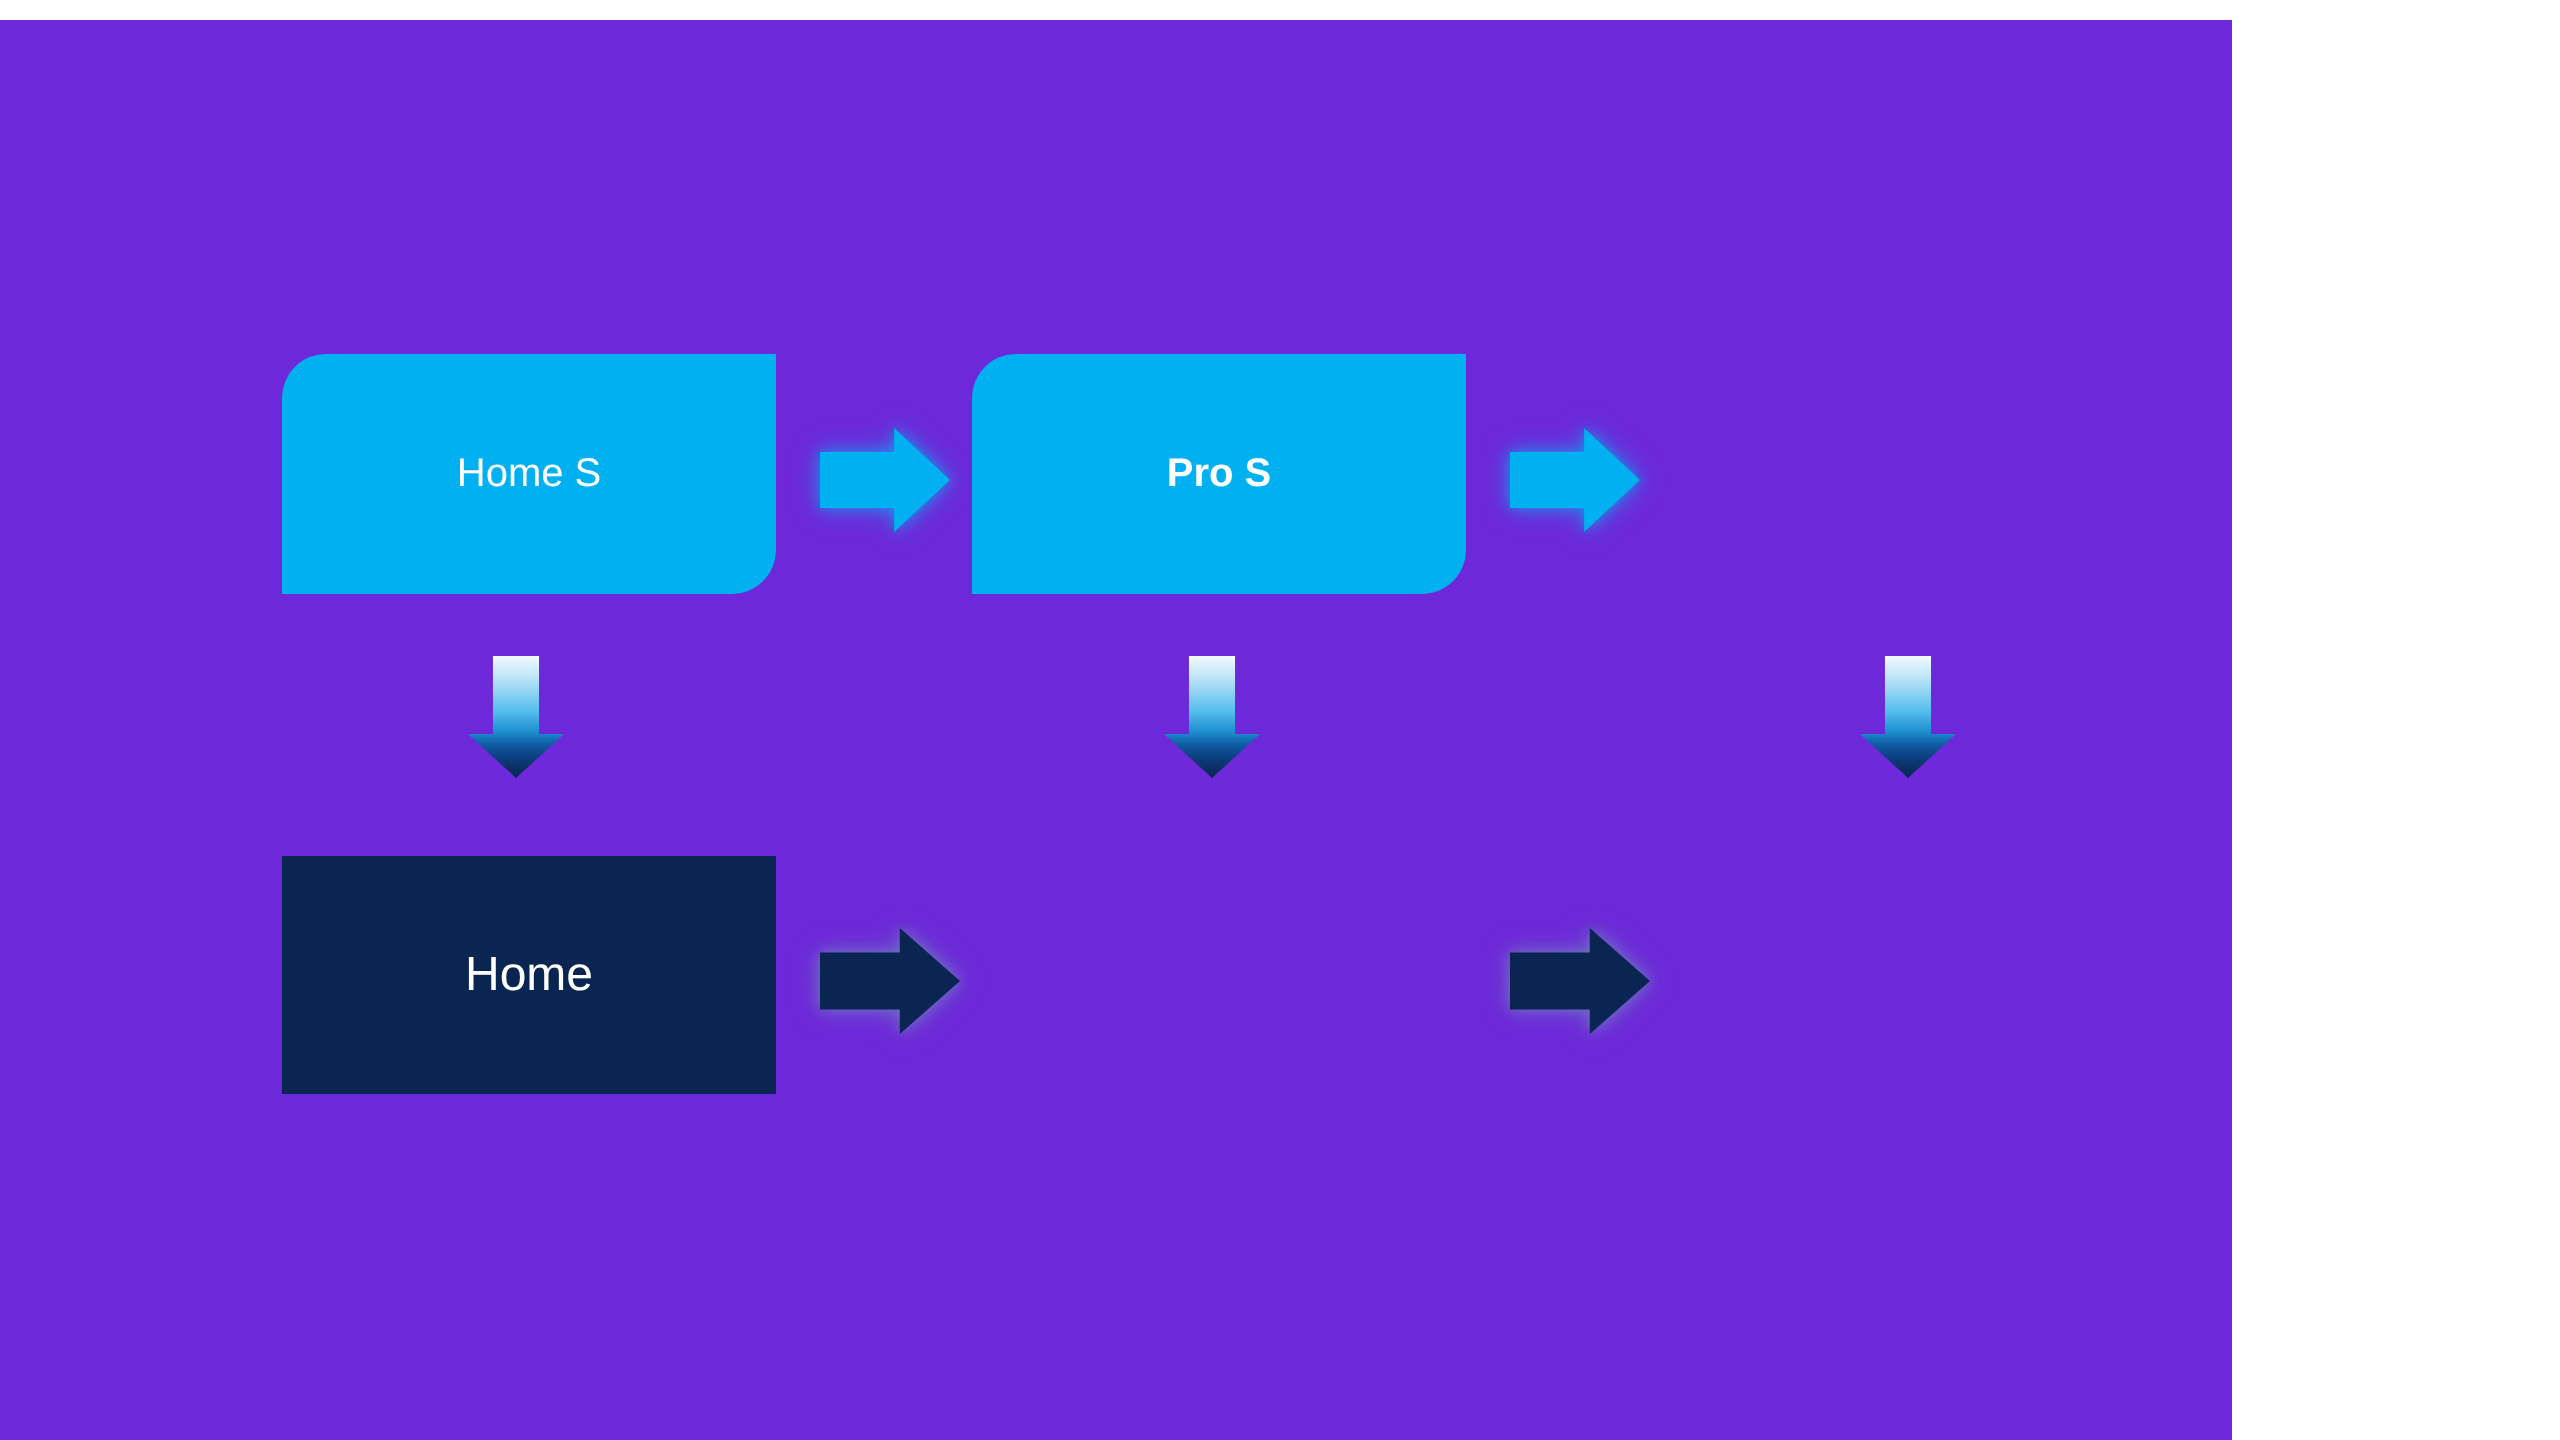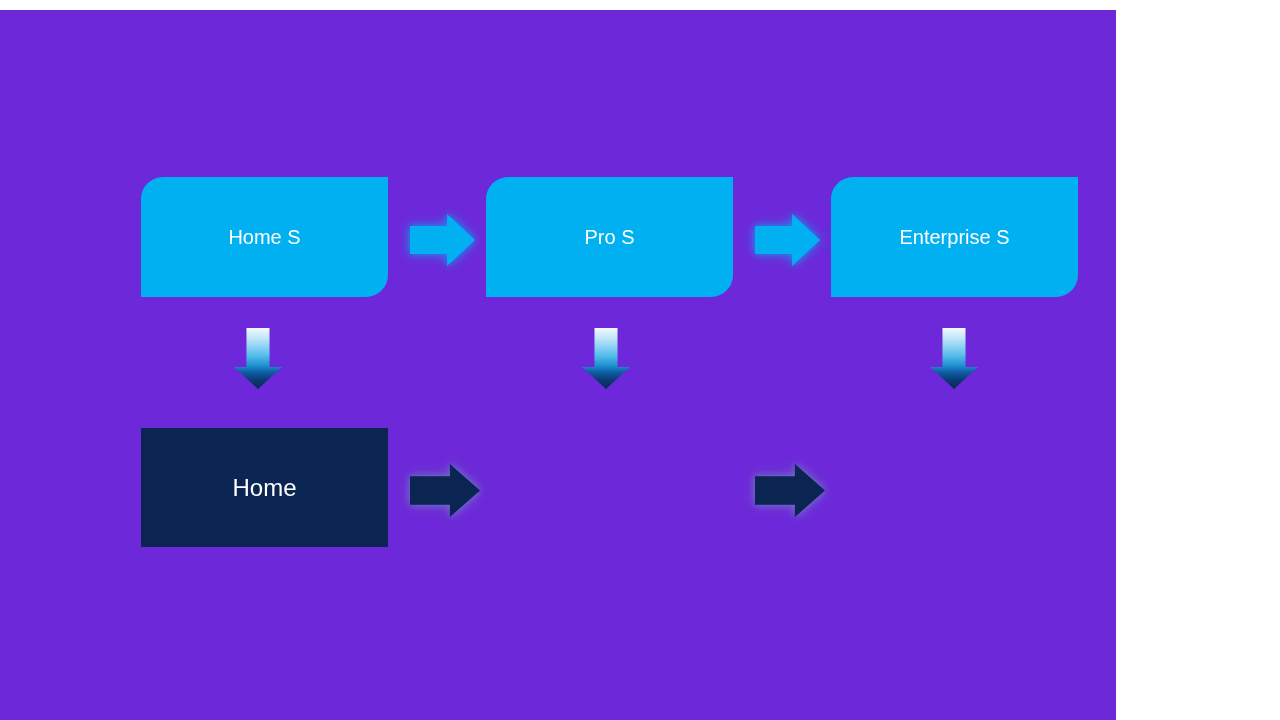--- a/index.html
+++ b/index.html
@@ -28,21 +28,21 @@
     background:var(--cyan);
     border-radius:22px 0 22px 0;
     font-size:20px;
   }
   .box.bottom{
     top:418px;height:119px;
     background:var(--navy);
     border-radius:0;
     font-size:24px;
   }
-  .col1{left:141px;} .col2{left:486px;} .col3{left:831px;}
+  .col1{left:141px;} .col2{left:486px;font-weight:bold;} .col3{left:831px;}
 
   
   .rarrow{position:absolute;}
   .rarrow .shape{
     width:100%;height:100%;
     clip-path:polygon(0 23%, 57% 23%, 57% 0, 100% 50%, 57% 100%, 57% 77%, 0 77%);
   }
   .rarrow.top{
     top:204px;width:65px;height:52px;
     filter:drop-shadow(0 0 3px var(--glow-cyan)) drop-shadow(0 0 6px var(--glow-cyan));
@@ -83,23 +83,20 @@
   </div>
   <div class="rarrow top gap1">
     <div class="shape"></div>
   </div>
   <div class="box top col2">
     <span>Pro S</span>
   </div>
   <div class="rarrow top gap2">
     <div class="shape"></div>
   </div>
-  <div class="box top col3">
-    <span>Enterprise S</span>
-  </div>
 
   <div class="darrow dcol1">
     <div class="shape"></div>
   </div>
   <div class="darrow dcol2">
     <div class="shape"></div>
   </div>
   <div class="darrow dcol3">
     <div class="shape"></div>
   </div>

